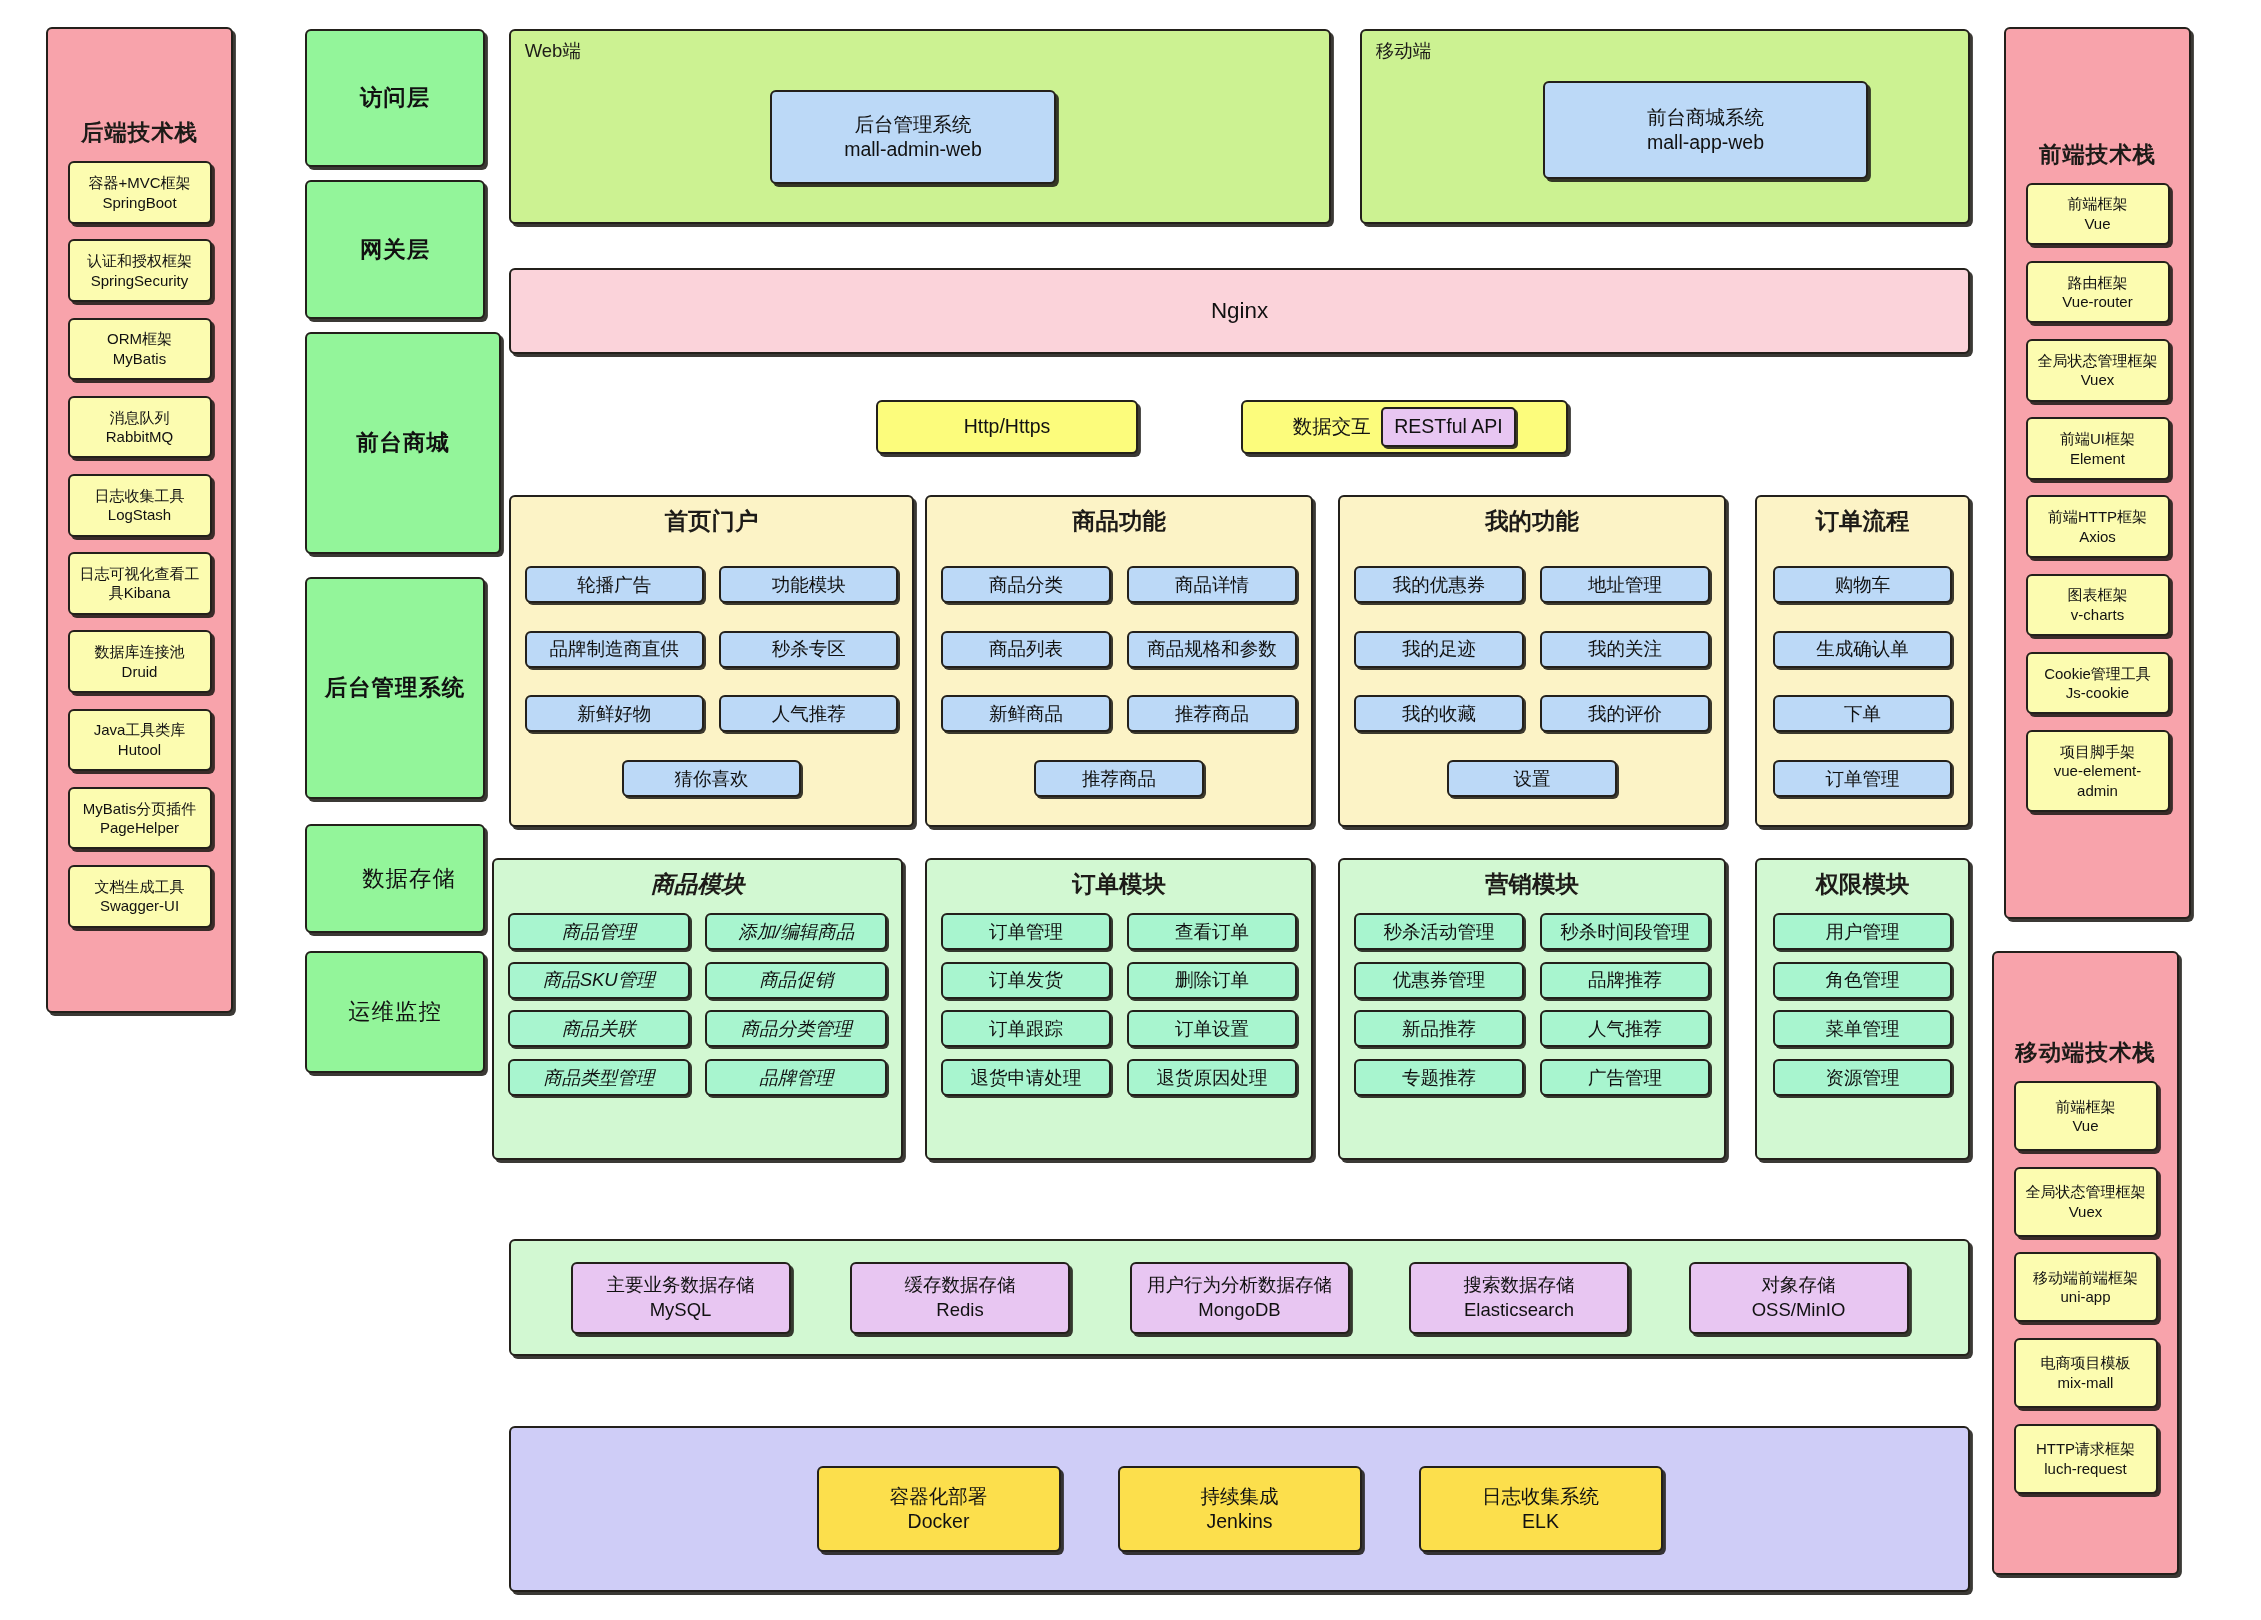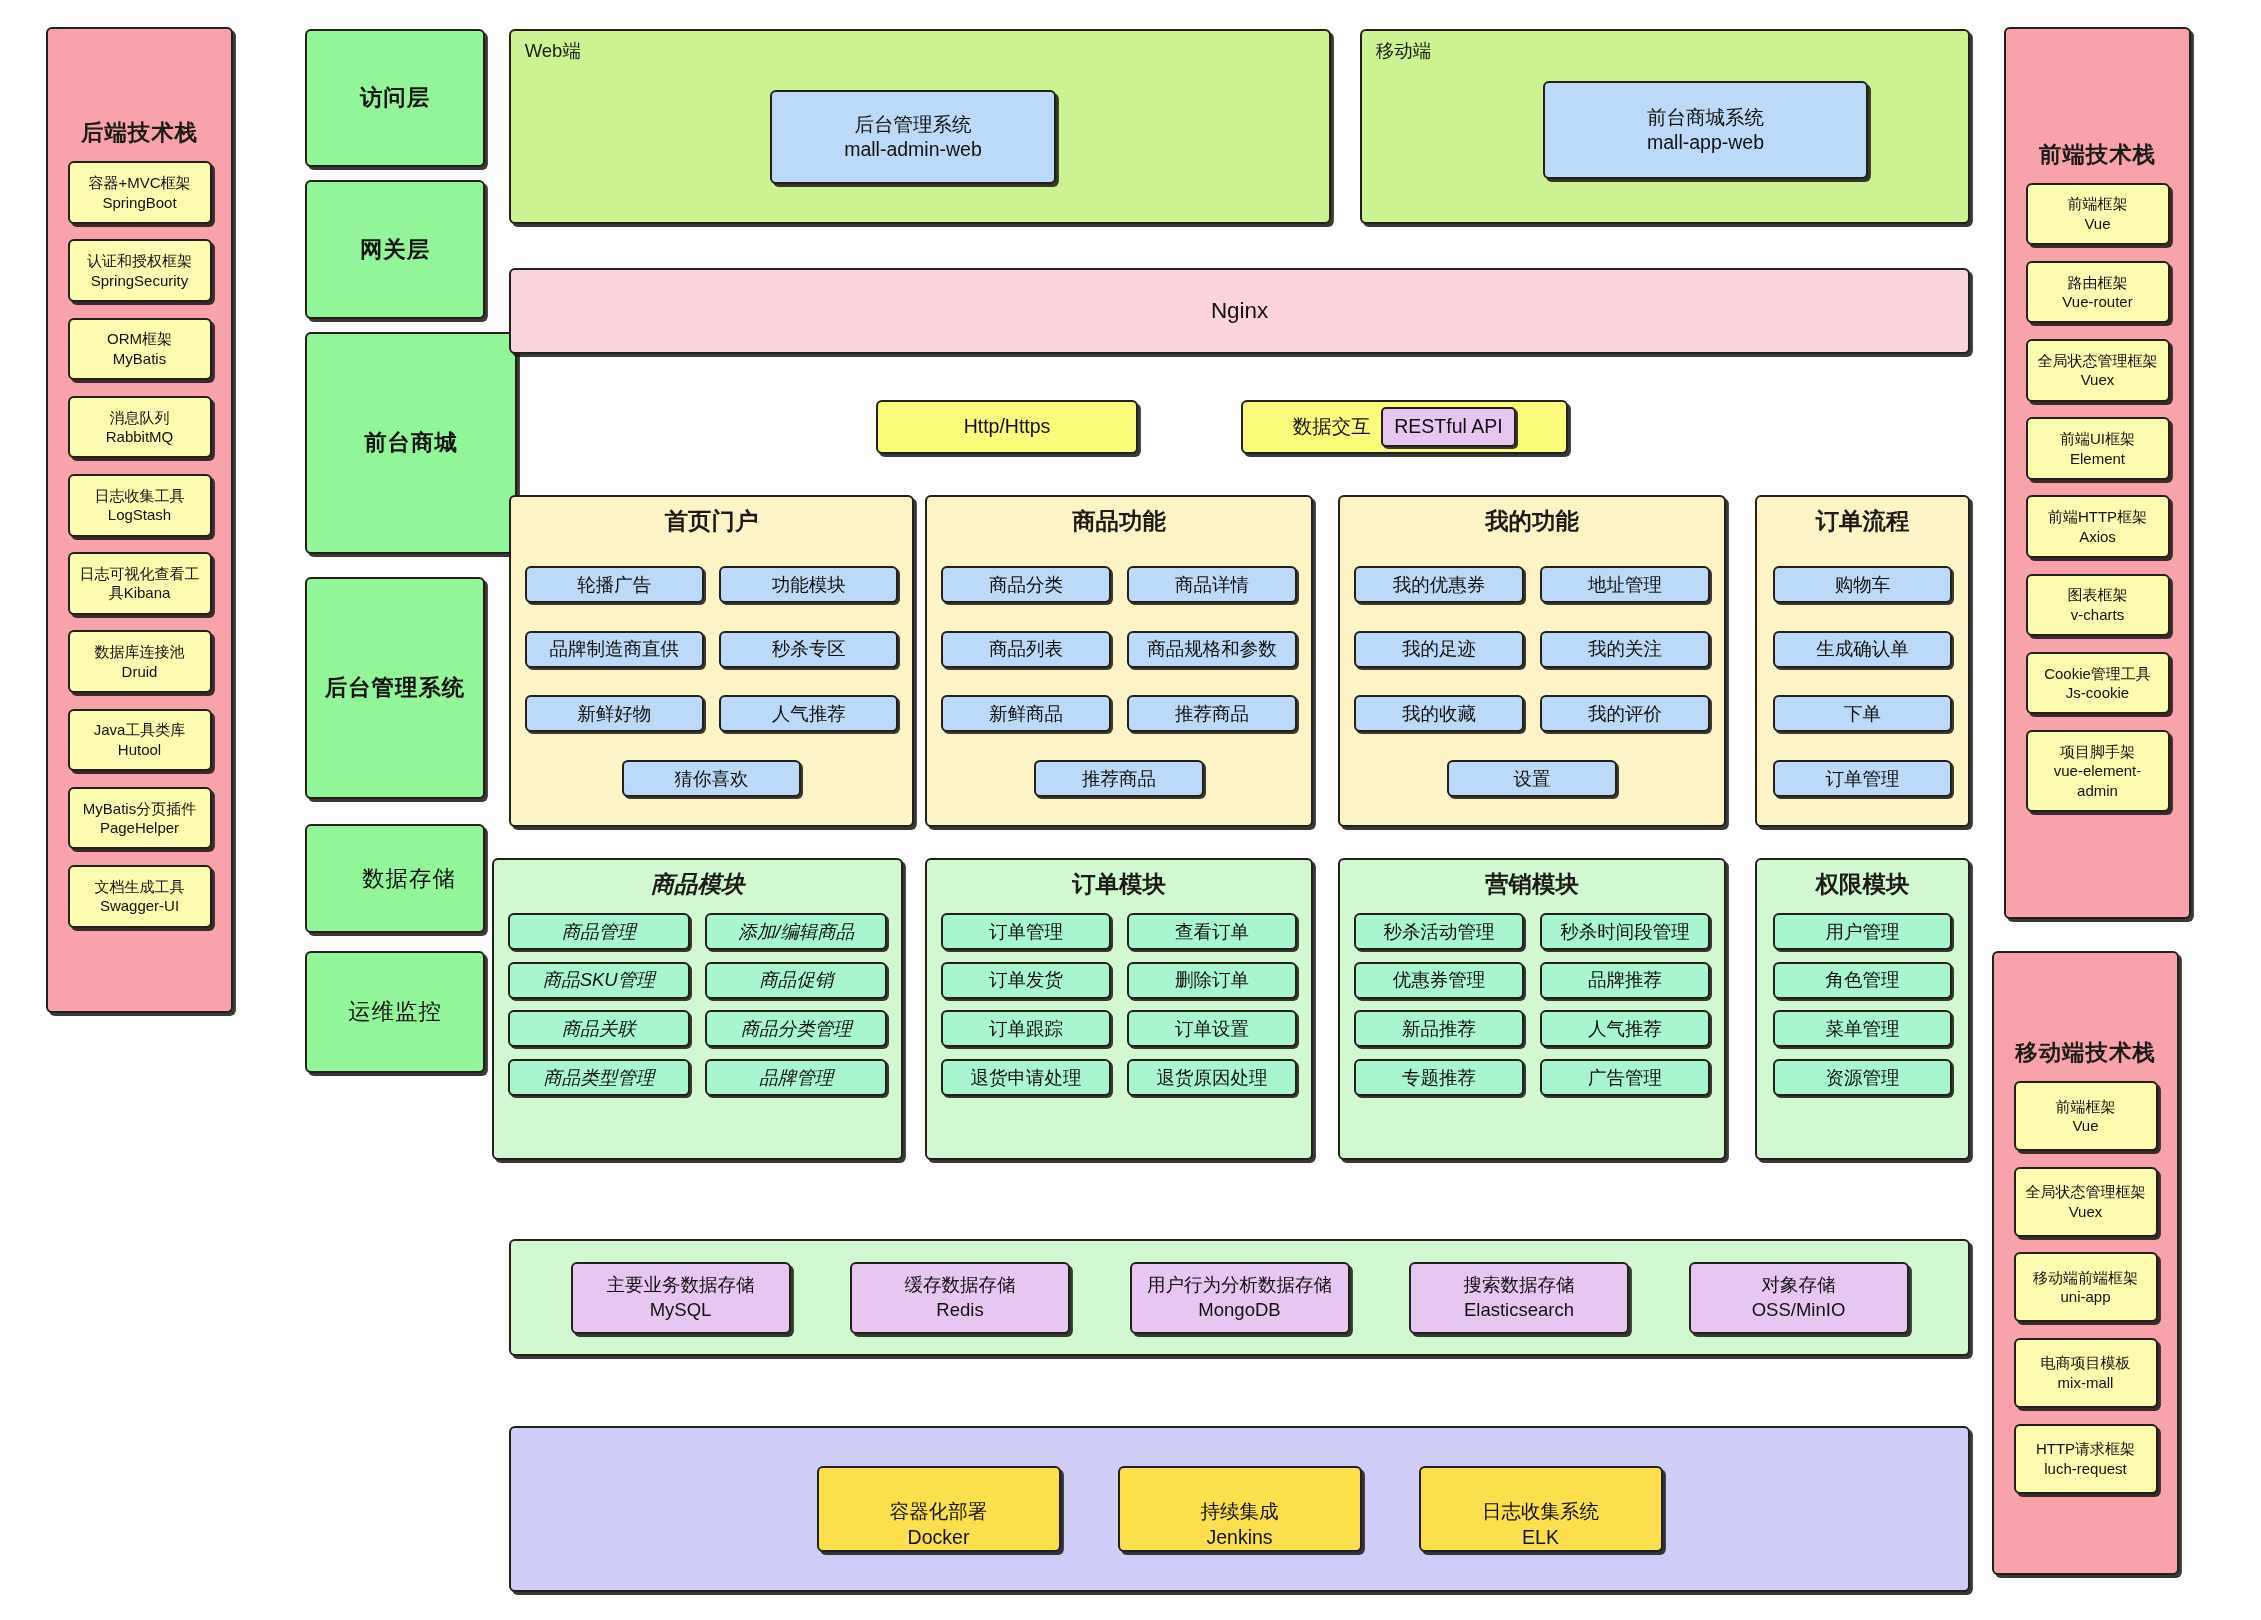--- a/index.html
+++ b/index.html
@@ -150,21 +150,20 @@
   .ops-zone{
     position:absolute;
     background:#cfcdf7;
     display:flex;align-items:center;justify-content:center;gap:57px;
   }
   .ops{
     background:#fcdf4c;
     font-size:19.5px;
     width:244px;height:86px;
     flex-direction:column;
-    justify-content:flex-end;
   }
   .two-line span{display:block;}
 </style>
 </head>
 <body>
 
 <div id="stage">
 
   <div class="bx stack" style="left:46px;top:27px;width:187px;height:986px;">
     <div class="stack-title">后端技术栈</div>
@@ -229,21 +228,21 @@
         </div>
       </div>
   </div>
 
   <div class="bx layerlbl" style="left:305px;top:29px;width:180px;height:138px;">
     <span>访问层</span>
   </div>
   <div class="bx layerlbl" style="left:305px;top:180px;width:180px;height:139px;">
     <span>网关层</span>
   </div>
-  <div class="bx layerlbl" style="left:305px;top:332px;width:212px;height:222px;">
+  <div class="bx layerlbl" style="left:305px;top:332px;width:196px;height:222px;">
     <span>前台商城</span>
   </div>
   <div class="bx layerlbl" style="left:305px;top:577px;width:180px;height:222px;">
     <span>后台管理系统</span>
   </div>
   <div class="bx layerlbl" style="font-weight:normal;
        left:305px;top:824px;width:180px;height:109px;padding-left:28px;">
     <span>数据存储</span>
   </div>
   <div class="bx layerlbl" style="font-weight:normal;

